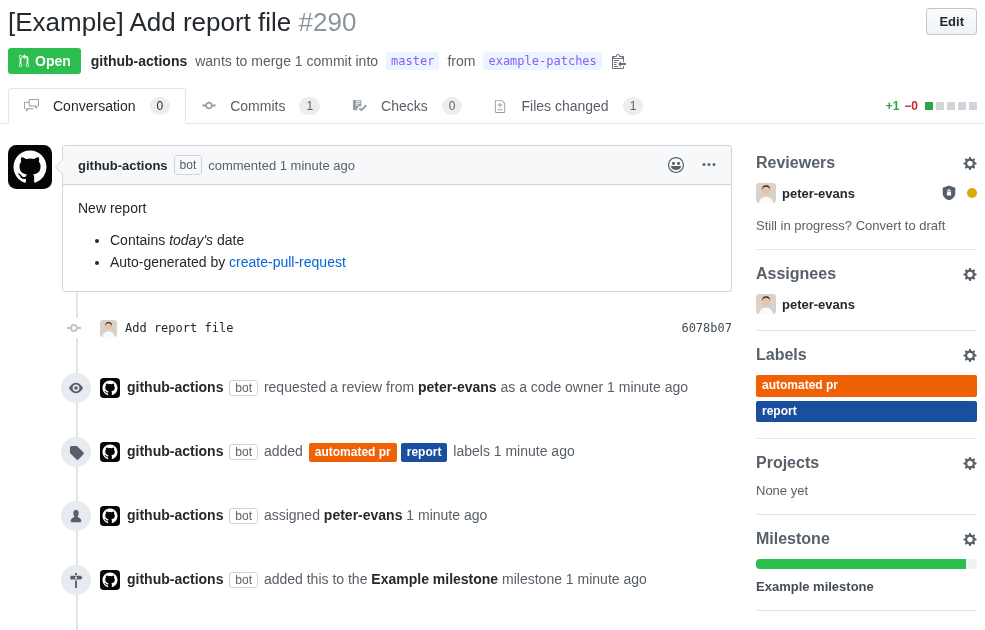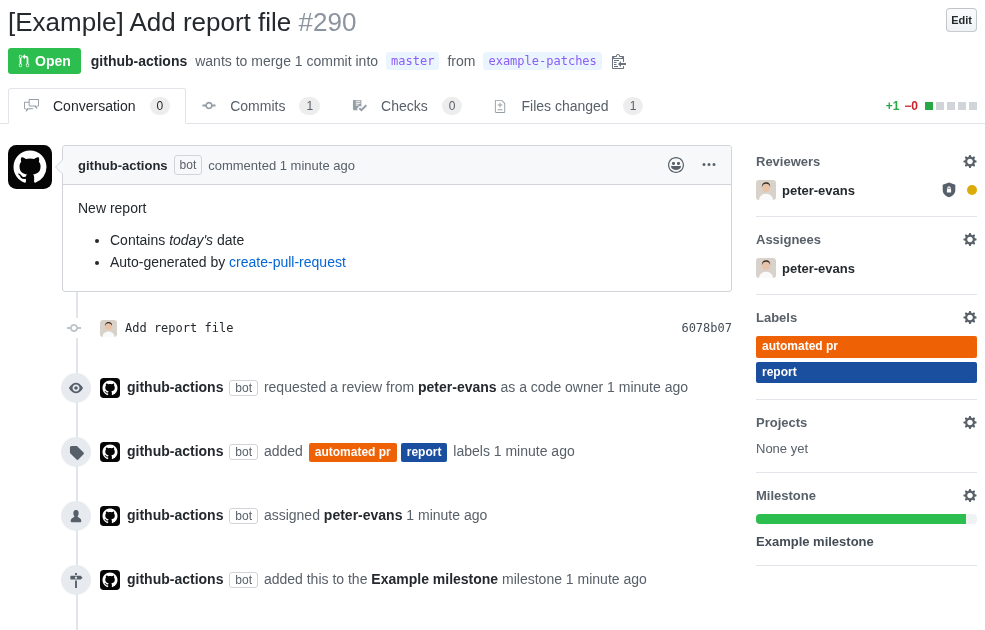--- a/index.html
+++ b/index.html
@@ -12,22 +12,22 @@
   }
 
   .page { position:relative; width:985px; height:630px;border-radius:7px; }
 
   
   .pr-header { padding:6px 8px 0 8px; position:relative; }
   h1.pr-title { margin:0; font-size:26px; font-weight:400; line-height:1.25; color:#24292e; }
   .pr-number { color:#8c959f; }
   .btn-edit {
     position:absolute; top:8px; right:8px;
-    font-size:11px; font-weight:700; color:#24292e;
-    padding:5px 4px; border:1px solid rgba(27,31,35,.22); border-radius:4px;
+    font-size:13px; font-weight:700; color:#24292e;
+    padding:5px 12px; border:1px solid rgba(27,31,35,.22); border-radius:4px;
     background:linear-gradient(#fafbfc,#eff3f6); cursor:pointer;
     font-family:"Liberation Sans", sans-serif;
   }
   .pr-meta { display:flex; align-items:center; margin-top:9px; color:#586069; font-size:14px; flex-wrap:nowrap; }
   .state-badge {
     display:inline-flex; align-items:center; gap:5px;
     color:#fff; font-weight:700; font-size:14px;
     padding:5px 10px; border-radius:3px; margin-right:10px;
   }
   .state-badge svg { display:block; }
@@ -115,21 +115,21 @@
   .inline-label {
     display:inline-block; color:#fff; font-size:12px; font-weight:700;
     padding:2px 6px; border-radius:2px; margin:0 2px; cursor:pointer; line-height:1.25;
   }
   .etext .bot-pill { margin:0 2px; background:#fff; }
 
   
   .sidebar { width:221px; font-size:12px; }
   .side-section { padding:15px 0 16px 0; border-top:1px solid #e1e4e8; }
   .side-section.first { border-top:none; padding-top:9px; }
-  .side-head { display:flex; align-items:center; justify-content:space-between; font-size:13px; font-weight:700; color:#586069; margin-bottom:11px; cursor:pointer; }
+  .side-head { display:flex; align-items:center; justify-content:space-between; font-size:16px; font-weight:700; color:#586069; margin-bottom:11px; cursor:pointer; }
   .side-head svg { fill:#586069; }
   .user-row { display:flex; align-items:center; margin-top:2px; }
   .side-avatar { width:20px; height:20px; border-radius:3px; margin-right:6px; cursor:pointer; }
   .user-name { font-size:13px; font-weight:700; color:#24292e; cursor:pointer; }
   .review-icons { margin-left:auto; display:flex; align-items:center; gap:10px; }
   .pending-dot { width:10px; height:10px; border-radius:50%; background:#dbab09; }
   .draft-hint { margin-top:15px; font-size:13px; color:#586069; }
   .draft-link { color:#586069; cursor:pointer; }
   .side-label { display:block; color:#fff; font-size:12px; font-weight:700; padding:3px 6px; border-radius:2px; margin-top:4px; cursor:pointer; line-height:1.3; }
   .side-empty { font-size:13px; color:#586069; }
@@ -373,20 +373,21 @@
               <use href="#av-person"></use>
             </svg>
           <span class="user-name">peter-evans</span>
           <span class="review-icons">
             <svg width="16" height="16">
                 <use href="#i-shield"></use>
               </svg>
             <span class="pending-dot"></span>
           </span>
         </div>
+        <div class="draft-hint"><span>Still in progress? </span><a class="draft-link">Convert to draft</a></div>
       </div>
 
       <div class="side-section">
         <div class="side-head">
           <span>Assignees</span>
           <svg width="14" height="15">
               <use href="#i-gear"></use>
             </svg>
         </div>
         <div class="user-row">

